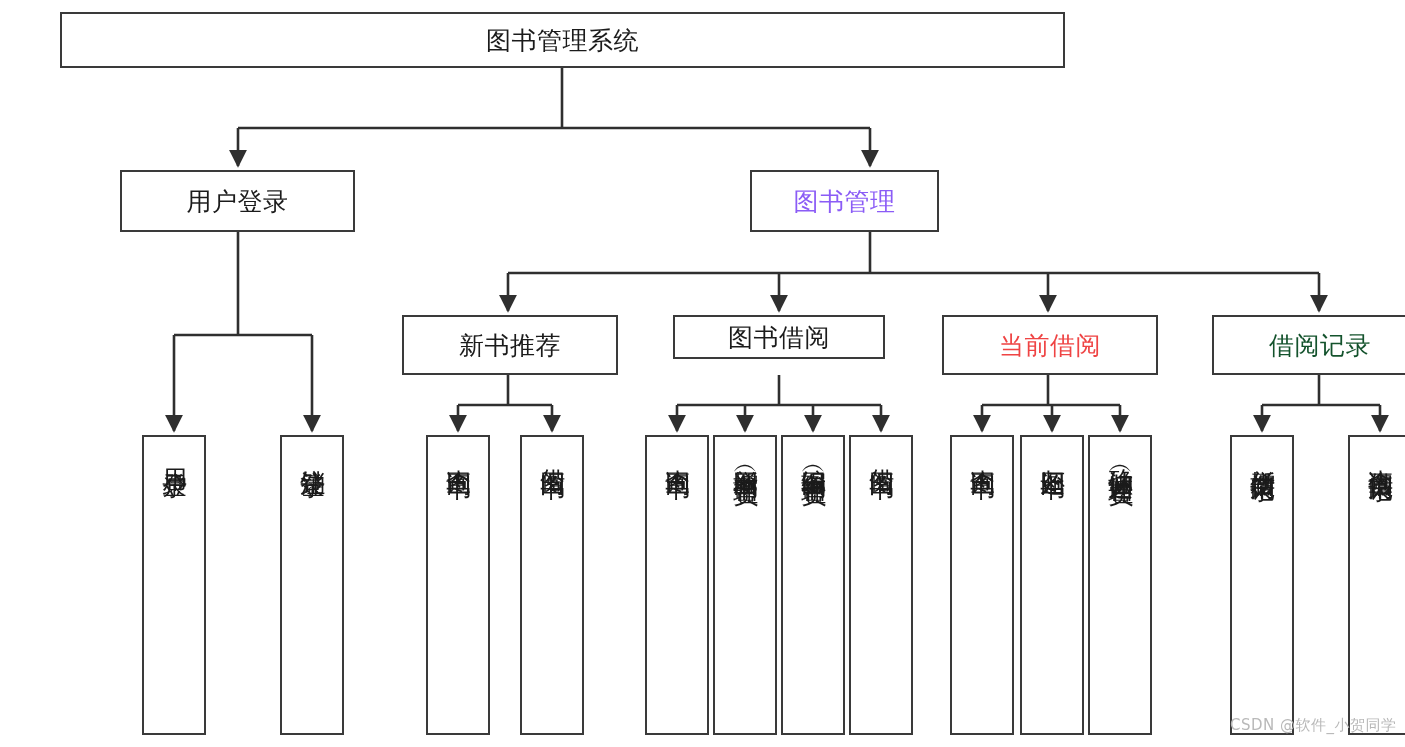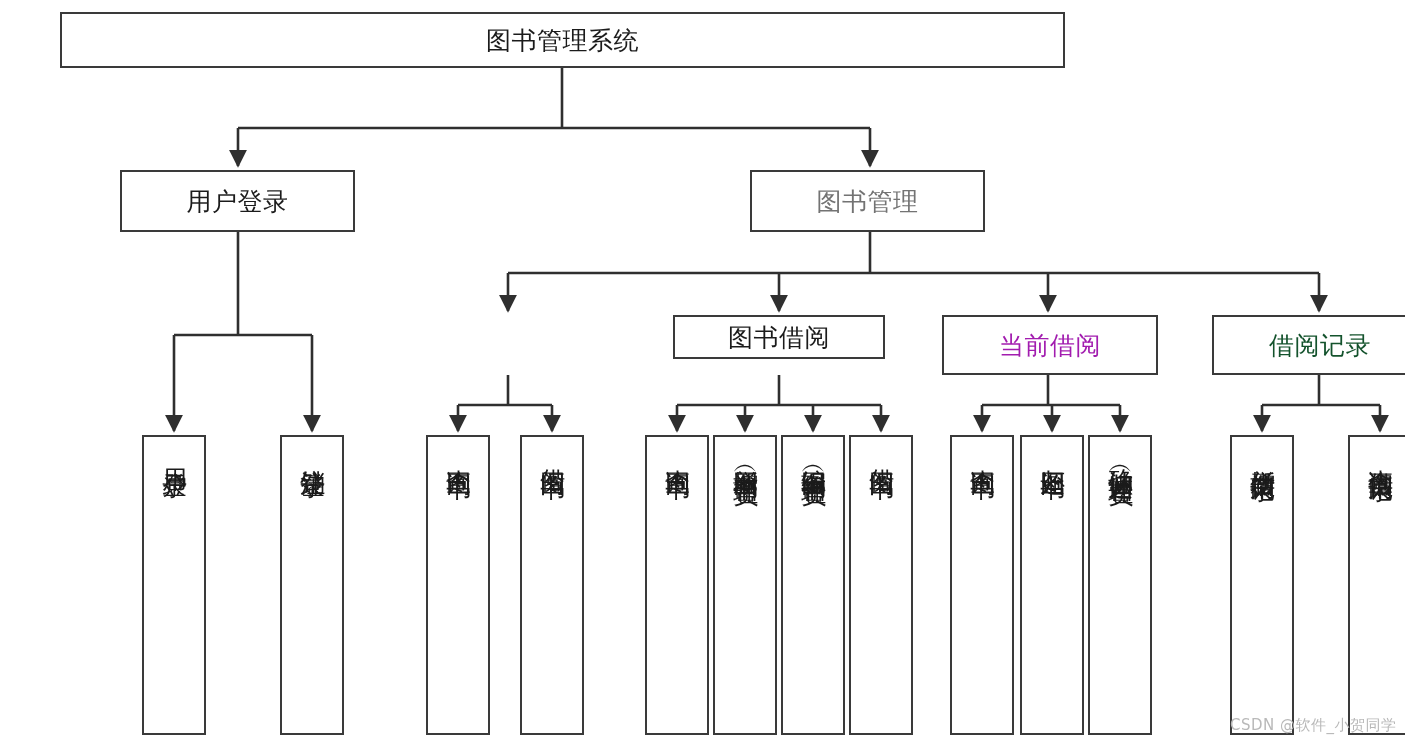--- a/index.html
+++ b/index.html
@@ -115,28 +115,31 @@
     </g>
   </svg>
 
   <div class="node node-h" id="node-root" style="left: 20px; top: 12px; width: 1005px; height: 56px; border-color: rgb(58, 58, 58); color: rgb(27, 27, 27);">
     <span>图书管理系统</span>
   </div>
 
   <div class="node node-h" id="node-l2-0" style="left: 80px; top: 170px; width: 235px; height: 62px; border-color: rgb(58, 58, 58); color: rgb(27, 27, 27);">
     <span>用户登录</span>
   </div>
-  <div class="node node-h" id="node-l2-1" style="left: 710px; top: 170px; width: 235px; height: 62px; border-color: rgb(58, 58, 58); color: #737373; align-items: center;">
+  <div class="node node-h" id="node-l2-1" style="left: 710px; top: 170px; width: 189px; height: 62px; border-color: rgb(58, 58, 58); color: #8b5cf6; align-items: center;">
     <span>图书管理</span>
   </div>
 
+  <div class="node node-h" id="node-l3-0" style="left: 362px; top: 315px; width: 216px; height: 60px; border-color: rgb(58, 58, 58); color: rgb(27, 27, 27);">
+    <span>新书推荐</span>
+  </div>
   <div class="node node-h" id="node-l3-1" style="left: 633px; top: 315px; width: 212px; height: 44px; border-color: rgb(58, 58, 58); color: rgb(27, 27, 27);">
     <span>图书借阅</span>
   </div>
-  <div class="node node-h" id="node-l3-2" style="left: 902px; top: 315px; width: 216px; height: 60px; border-color: rgb(58, 58, 58); color: #a21caf;">
+  <div class="node node-h" id="node-l3-2" style="left: 902px; top: 315px; width: 216px; height: 60px; border-color: rgb(58, 58, 58); color: #ef4444;">
     <span>当前借阅</span>
   </div>
   <div class="node node-h" id="node-l3-3" style="left: 1172px; top: 315px; width: 216px; height: 60px; border-color: rgb(58, 58, 58); color: #14532d;">
     <span>借阅记录</span>
   </div>
 
   <div class="node node-v" id="node-leaf-0" style="left: 102px; top: 435px; width: 64px; height: 300px; border-color: rgb(58, 58, 58); color: rgb(27, 27, 27);">
     <span class="vtext">用户登录</span>
   </div>
   <div class="node node-v" id="node-leaf-1" style="left: 240px; top: 435px; width: 64px; height: 300px; border-color: rgb(58, 58, 58); color: rgb(27, 27, 27);">

